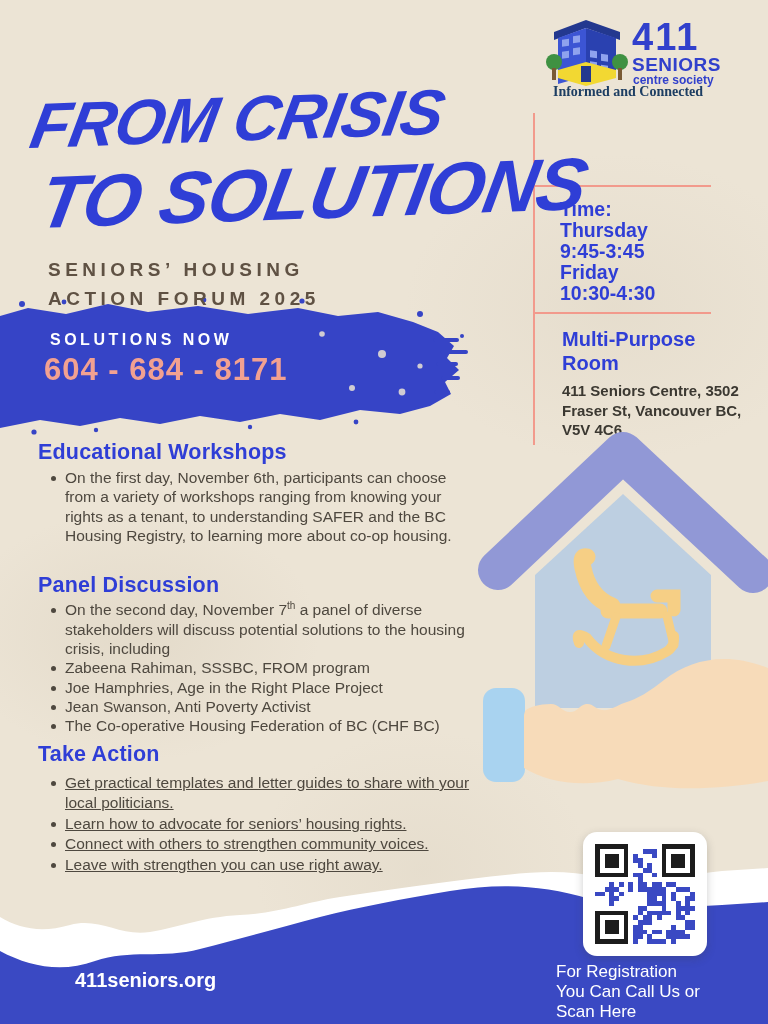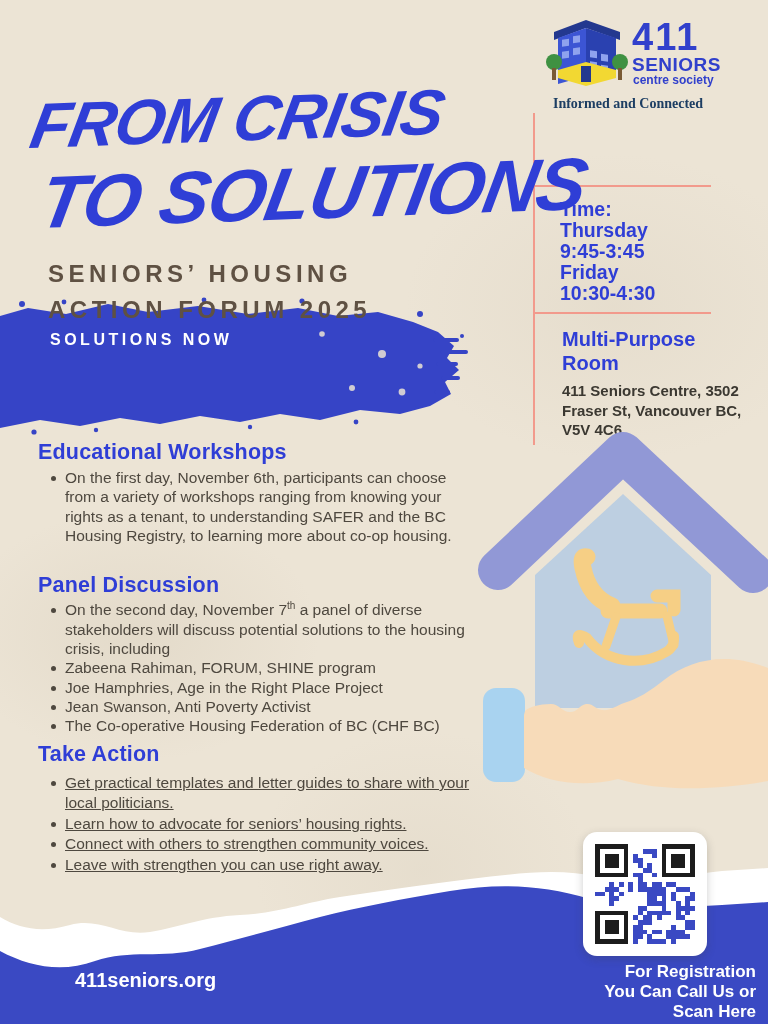--- a/index.html
+++ b/index.html
@@ -22,27 +22,27 @@
       var(--page-bg);
   }
   .abs{position:absolute;}
   .pre{white-space:pre-line;}
 
   
   .logo-building{left:546px;top:14px;width:82px;height:74px;}
   .logo-number{left:632px;top:18px;font-size:38px;font-weight:bold;color:var(--royal-blue);line-height:1;letter-spacing:2px;}
   .logo-name{left:632px;top:54px;font-size:19px;font-weight:bold;color:var(--royal-blue);letter-spacing:.5px;}
   .logo-sub{left:633px;top:73px;font-size:12px;font-weight:bold;color:var(--royal-blue);}
-  .logo-tagline{left:540px;top:96px;width:176px;text-align:center;font-family:"Liberation Serif",serif;font-weight:bold;font-size:14px;color:var(--logo-navy);}
+  .logo-tagline{left:540px;top:84px;width:176px;text-align:center;font-family:"Liberation Serif",serif;font-weight:bold;font-size:14px;color:var(--logo-navy);}
 
   
   .title-1,.title-2{font-style:italic;font-weight:800;color:var(--heading-blue);transform:skewX(-12deg) rotate(-2deg);transform-origin:left bottom;z-index:5;letter-spacing:-1px;line-height:1;}
   .title-1{left:26px;top:94px;font-size:64px;}
   .title-2{left:34px;top:166px;font-size:74px;}
-  .subtitle{left:48px;top:256px;font-size:24px;font-weight:bold;letter-spacing:4.5px;line-height:1.5;color:var(--subtitle-brown);z-index:4;}
+  .subtitle{left:48px;top:256px;font-size:19px;font-weight:bold;letter-spacing:4.5px;line-height:1.5;color:var(--subtitle-brown);z-index:4;}
 
   
   .brush-svg{left:0;top:296px;width:470px;height:142px;z-index:1;}
   .register-label{left:50px;top:331px;font-size:16px;font-weight:bold;letter-spacing:3.5px;color:var(--white);z-index:2;}
   .register-phone{left:44px;top:352px;font-size:31px;font-weight:bold;letter-spacing:1px;color:var(--salmon);z-index:2;}
 
   
   .vline{left:533px;top:113px;width:2px;height:332px;background:var(--line-pink);z-index:0;}
   .hline{height:2px;width:178px;left:533px;background:var(--line-pink);z-index:0;}
   .hline-1{top:185px;} .hline-2{top:312px;}
@@ -64,21 +64,21 @@
   sup{font-size:10px;}
 
   
   .house-svg{left:460px;top:430px;width:308px;height:380px;z-index:0;}
 
   
   .footer-svg{left:0;top:855px;width:768px;height:169px;z-index:2;}
   .website{left:75px;top:969px;font-size:20px;font-weight:bold;color:var(--white);z-index:4;}
   .qr-card{left:583px;top:832px;width:124px;height:124px;background:var(--white);border-radius:14px;box-shadow:0 3px 8px rgba(60,60,60,.25);z-index:5;}
   .qr-box{position:absolute;left:12px;top:12px;width:100px;height:100px;}
-  .qr-caption{left:556px;top:962px;width:200px;text-align:right;font-size:17px;font-weight:bold;color:var(--white);line-height:1.18;z-index:4;}
+  .qr-caption{left:556px;top:962px;width:200px;text-align:left;font-size:17px;font-weight:normal;color:var(--white);line-height:1.18;z-index:4;}
 </style>
 </head>
 <body>
 
 <div class="poster">
 
   <svg class="abs logo-building" viewBox="0 0 82 74">
     <polygon points="8,18 40,6 74,18 74,26 40,14 8,26" fill="#23388f"></polygon>
     <polygon points="12,24 40,14 40,62 12,70" fill="#3c55d4"></polygon>
     <polygon points="40,14 70,24 70,62 40,62" fill="#2a41b0"></polygon>
@@ -130,20 +130,21 @@
     </g>
     <g fill="var(--page-bg)" opacity=".85">
       <circle cx="382" cy="58" r="4"></circle>
         <circle cx="352" cy="92" r="3"></circle>
         <circle cx="402" cy="96" r="3.4"></circle>
       <circle cx="322" cy="38" r="2.8"></circle>
         <circle cx="420" cy="70" r="2.6"></circle>
     </g>
   </svg>
   <div class="abs register-label">SOLUTIONS NOW</div>
+  <div class="abs register-phone">604 - 684 - 8171</div>
 
   <div class="abs vline"></div>
   <div class="abs hline hline-1"></div>
   <div class="abs hline hline-2"></div>
   <div class="abs times pre">Time:
 Thursday
 9:45-3:45
 Friday
 10:30-4:30</div>
   <div class="abs room pre">Multi-Purpose
@@ -168,21 +169,21 @@
   </svg>
 
   <div class="abs section-heading h-workshops">Educational Workshops</div>
   <ul class="abs bullets l-workshops">
     <li>On the first day, November 6th, participants can choose from a variety of workshops ranging from knowing your rights as a tenant, to understanding SAFER and the BC Housing Registry, to learning more about co-op housing.</li>
   </ul>
 
   <div class="abs section-heading h-panel">Panel Discussion</div>
   <ul class="abs bullets l-panel">
     <li><span>On the second day, November 7</span><sup>th</sup><span> a panel of diverse stakeholders will discuss potential solutions to the housing crisis, including</span></li>
-    <li>Zabeena Rahiman, FORUM, SHINE program</li>
+    <li>Zabeena Rahiman, SSSBC, FROM program</li>
     <li>Joe Hamphries, Age in the Right Place Project</li>
     <li>Jean Swanson, Anti Poverty Activist</li>
     <li>The Co-operative Housing Federation of BC (CHF BC)</li>
   </ul>
 
   <div class="abs section-heading h-action">Take Action</div>
   <ul class="abs bullets l-action">
     <li>Get practical templates and letter guides to share with your local politicians.</li>
     <li>Learn how to advocate for seniors’ housing rights.</li>
     <li>Connect with others to strengthen community voices.</li>

